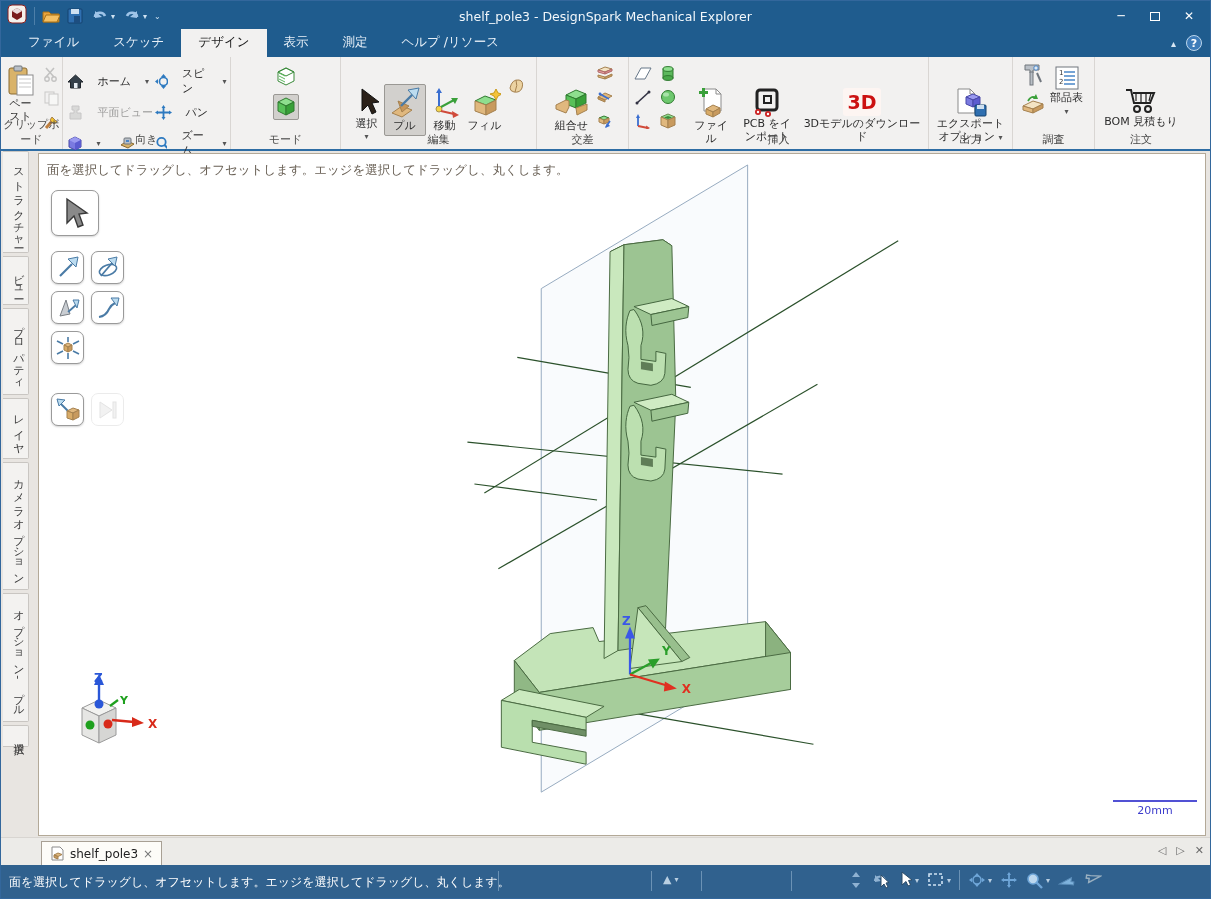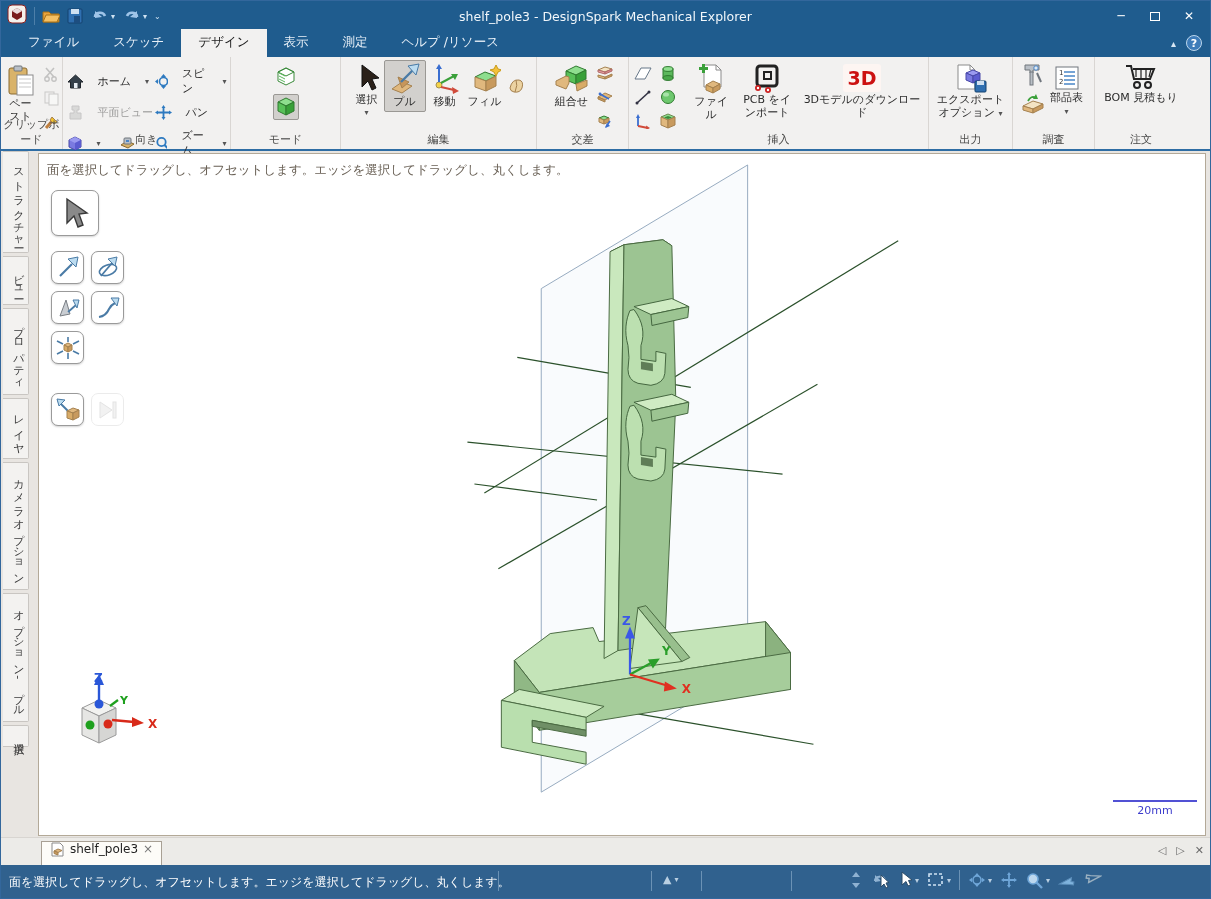--- a/index.html
+++ b/index.html
@@ -34,21 +34,21 @@
 
   
   .ribbon { position:absolute; left:0; top:56px; width:100%; height:94px;
     background:#f2f1f0; border-bottom:2px solid #2e6da4; display:flex; }
   .grp { position:relative; height:100%; border-right:1px solid #d9d6d3;
     padding:3px 3px 18px; display:flex; align-items:flex-start; justify-content:center; }
   .grp-label { position:absolute; bottom:2px; left:0; right:0; text-align:center;
     font-size:11px; color:#4a4a49; }
   .rbtn { display:flex; flex-direction:column; align-items:center; gap:1px;
     padding:2px 3px; font-size:11px; color:#2c2c2c; text-align:center;
-    line-height:1.18; border:1px solid transparent; border-radius:2px; cursor:pointer; }
+    line-height:1.18; border:1px solid transparent; border-radius:2px; cursor:pointer;margin-top:24px; }
   .rbtn.sel { background:#d2d0cd; border-color:#9a9894; }
   .rbtn .lbl { white-space:pre-line; }
   .rsm { width:22px; height:22px; display:flex; align-items:center; justify-content:center;
     cursor:pointer; border-radius:2px; }
   .rsm.sel { background:#d2d0cd; border:1px solid #9a9894; }
   .dis { opacity:.45; }
   .cell { display:flex; align-items:center; gap:14px; font-size:11px; color:#2c2c2c;
     height:22px; cursor:pointer;margin-top:8px; }
   .dd { font-size:8px; color:#555; }
   .grid2 { display:grid; grid-template-columns:88px 72px; row-gap:1px; margin-top:2px; }
@@ -72,21 +72,21 @@
   .vbtn.dis { border-color:#d5d5d5; box-shadow:none; cursor:default; }
   .scalebar { position:absolute; right:8px; bottom:18px; width:84px; text-align:center; }
   .scalebar .bar { height:2px; background:#5151d4; margin-bottom:2px; }
   .scalebar .txt { font-size:11px; color:#3c3ccc; }
   .triad { position:absolute; left:33px; bottom:85px; }
 
   
   .docbar { position:absolute; left:0; bottom:33px; width:100%; height:28px;
     background:#ecebe8; border-top:1px solid #d8d5d1; }
   .doc-tab { position:absolute; left:40px; top:3px; height:24px; background:#fdfcf8;
-    border:1px solid #a8a094; border-bottom:none; display:flex; 
+    border:1px solid #a8a094; border-bottom:none; display:flex; align-items:center;
     gap:5px; padding:0 8px; font-size:12px; color:#222; cursor:pointer; }
   .doc-close { color:#777; font-size:12px; cursor:pointer; }
   .doc-nav { position:absolute; right:6px; top:6px; display:flex; gap:10px;
     color:#6a6a6a; font-size:11px; }
   .doc-nav span { cursor:pointer; }
 
   
   .statusbar { position:absolute; left:0; bottom:0; width:100%; height:33px;
     background:#30618e; color:#fff; font-size:12px; }
   .status-msg { position:absolute; left:8px; top:9px; }

